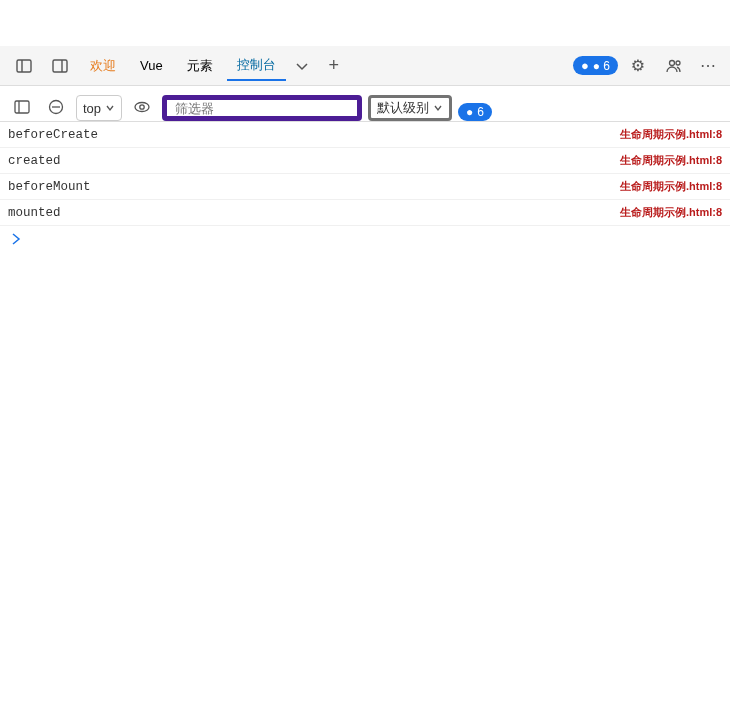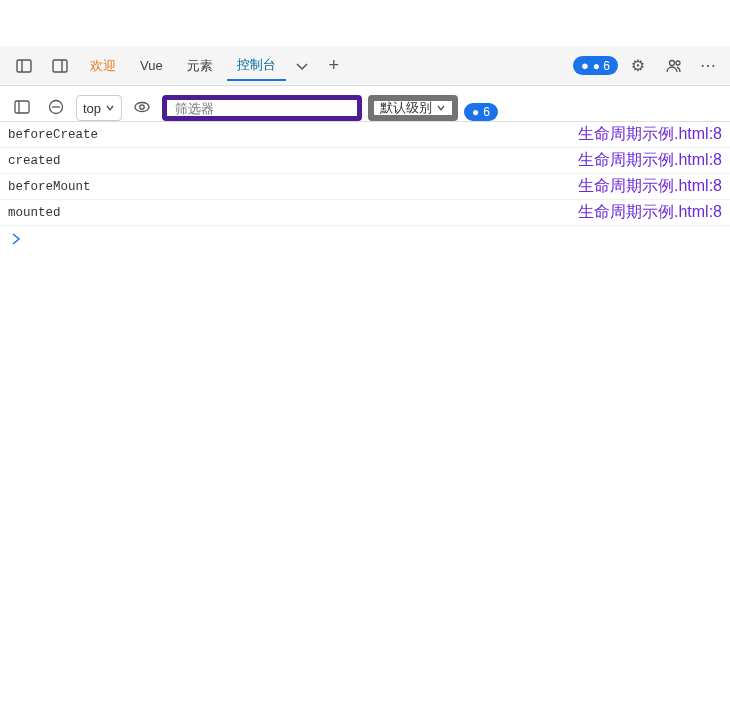--- a/index.html
+++ b/index.html
@@ -39,21 +39,21 @@
       color: #555;
     }
 
     .nav-tab {
       display: flex;
       align-items: center;
       padding: 4px 10px;
       height: 30px;
       cursor: pointer;
       font-size: 13px;
-      color: #404040;
+      color: #000000;
       border-radius: 4px;
     }
 
     .nav-tab.active {
       color: #0369a1;
       border-bottom: 2px solid #1a73e8;
       border-radius: 0;
     }
 
     .nav-spacer {
@@ -129,21 +129,21 @@
       font-size: 13px;
       color: #a21caf;
       outline: none;
       max-width: 200px;
     }
 
     .level-selector {
       display: flex;
       align-items: center;
       gap: 4px;
-      border: 6px solid #737373;
+      border: 3px solid #737373;
       border-radius: 4px;
       padding: 2px 6px;
       height: 26px;
       cursor: pointer;
       font-size: 13px;
       color: #333;
     }
 
     .badge-count {
       display: flex;
@@ -172,24 +172,25 @@
     }
 
     .log-message {
       flex: 1;
       color: #333;
       font-family: 'Courier New', monospace;
       font-size: 12.5px;
     }
 
     .log-source {
-      color: #6d28d9;
-      font-size: 16px;
+      color: #b91c1c;
+      font-size: 11px;
       cursor: pointer;
       text-decoration: none;
+      font-weight: bold;
     }
 
     
     .expander-row {
       display: flex;
       align-items: center;
       height: 26px;
       padding: 0 8px;
     }
 

